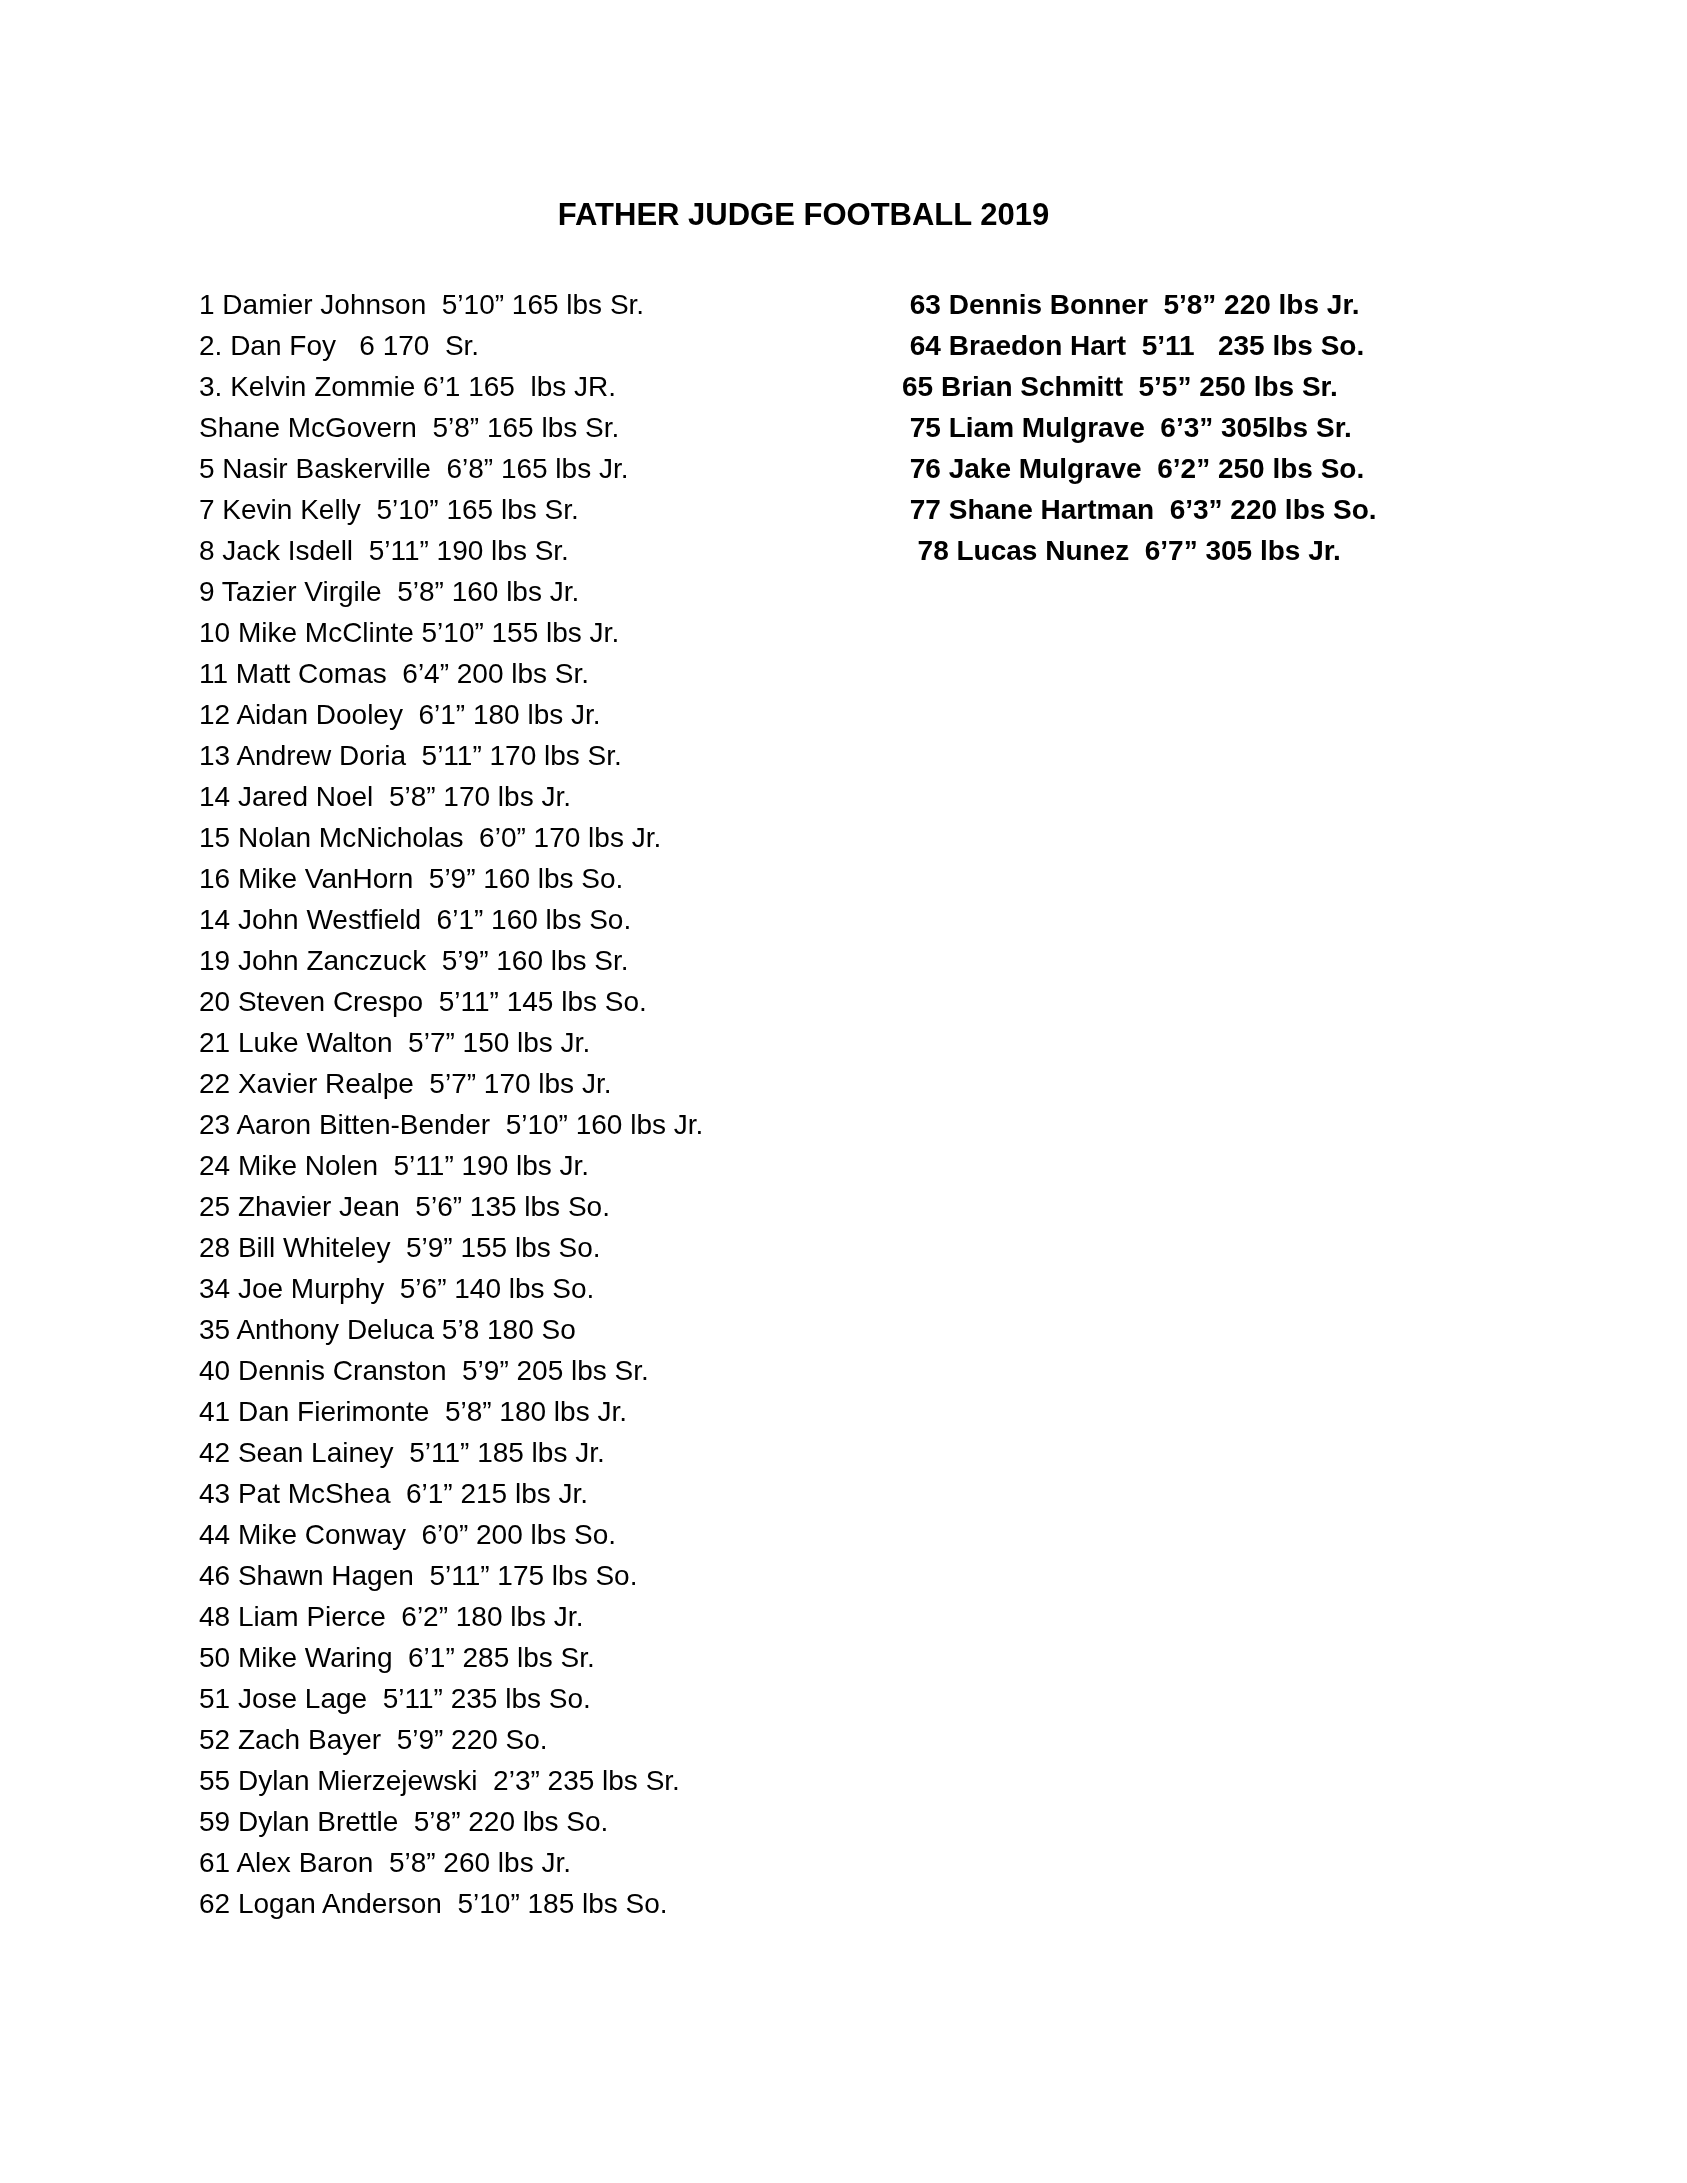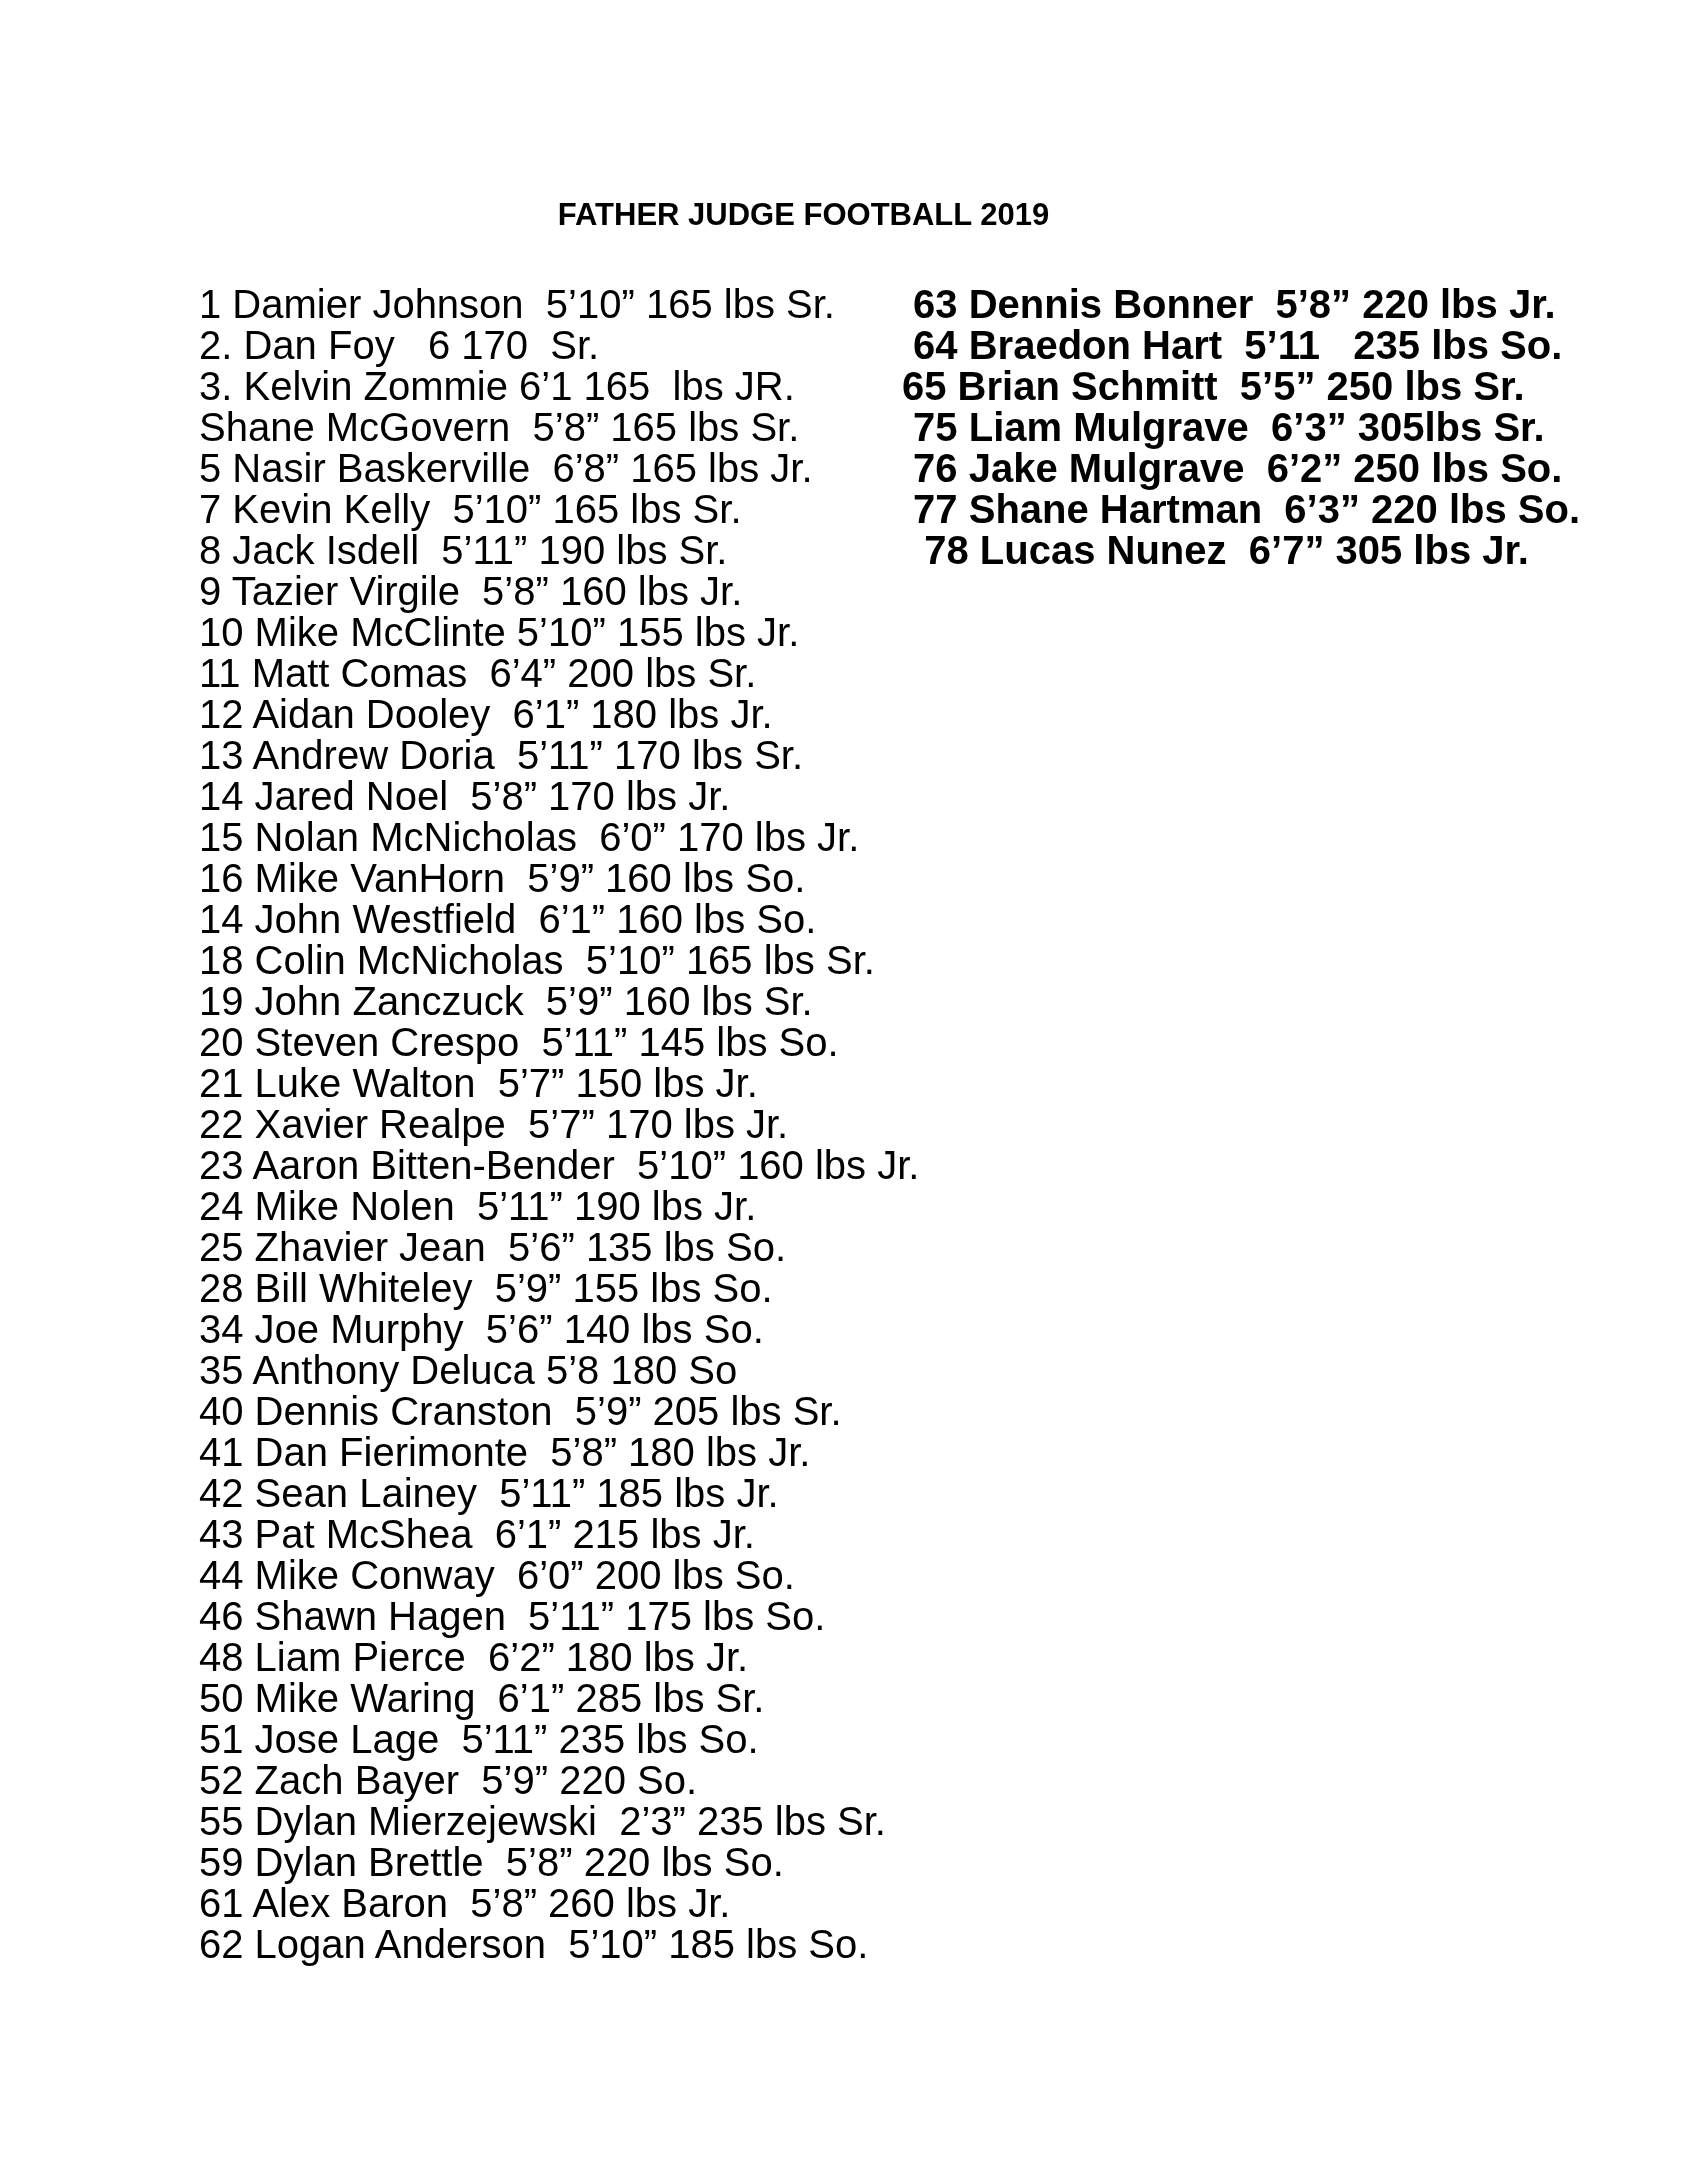--- a/index.html
+++ b/index.html
@@ -31,21 +31,21 @@
     text-align: center;
     font-size: 31px;
     font-weight: bold;
     line-height: 1;
     letter-spacing: 0;
     white-space: pre;
   }
   .col {
     position: absolute;
     top: 284px;
-    font-size: 40px;
+    font-size: 28px;
     line-height: 41px;
     font-weight: normal;
   }
   .col-left  { left: 199px; }
   .col-right { left: 902px; font-weight: bold; }
   .line {
     white-space: pre; 
   }
 </style>
 </head>
@@ -64,21 +64,20 @@
       <div class="line">8 Jack Isdell  5’11” 190 lbs Sr.</div>
       <div class="line">9 Tazier Virgile  5’8” 160 lbs Jr.</div>
       <div class="line">10 Mike McClinte 5’10” 155 lbs Jr.</div>
       <div class="line">11 Matt Comas  6’4” 200 lbs Sr.</div>
       <div class="line">12 Aidan Dooley  6’1” 180 lbs Jr.</div>
       <div class="line">13 Andrew Doria  5’11” 170 lbs Sr.</div>
       <div class="line">14 Jared Noel  5’8” 170 lbs Jr.</div>
       <div class="line">15 Nolan McNicholas  6’0” 170 lbs Jr.</div>
       <div class="line">16 Mike VanHorn  5’9” 160 lbs So.</div>
       <div class="line">14 John Westfield  6’1” 160 lbs So.</div>
-      <div class="line">18 Colin McNicholas  5’10” 165 lbs Sr.</div>
       <div class="line">19 John Zanczuck  5’9” 160 lbs Sr.</div>
       <div class="line">20 Steven Crespo  5’11” 145 lbs So.</div>
       <div class="line">21 Luke Walton  5’7” 150 lbs Jr.</div>
       <div class="line">22 Xavier Realpe  5’7” 170 lbs Jr.</div>
       <div class="line">23 Aaron Bitten-Bender  5’10” 160 lbs Jr.</div>
       <div class="line">24 Mike Nolen  5’11” 190 lbs Jr.</div>
       <div class="line">25 Zhavier Jean  5’6” 135 lbs So.</div>
       <div class="line">28 Bill Whiteley  5’9” 155 lbs So.</div>
       <div class="line">34 Joe Murphy  5’6” 140 lbs So.</div>
       <div class="line">35 Anthony Deluca 5’8 180 So</div>

